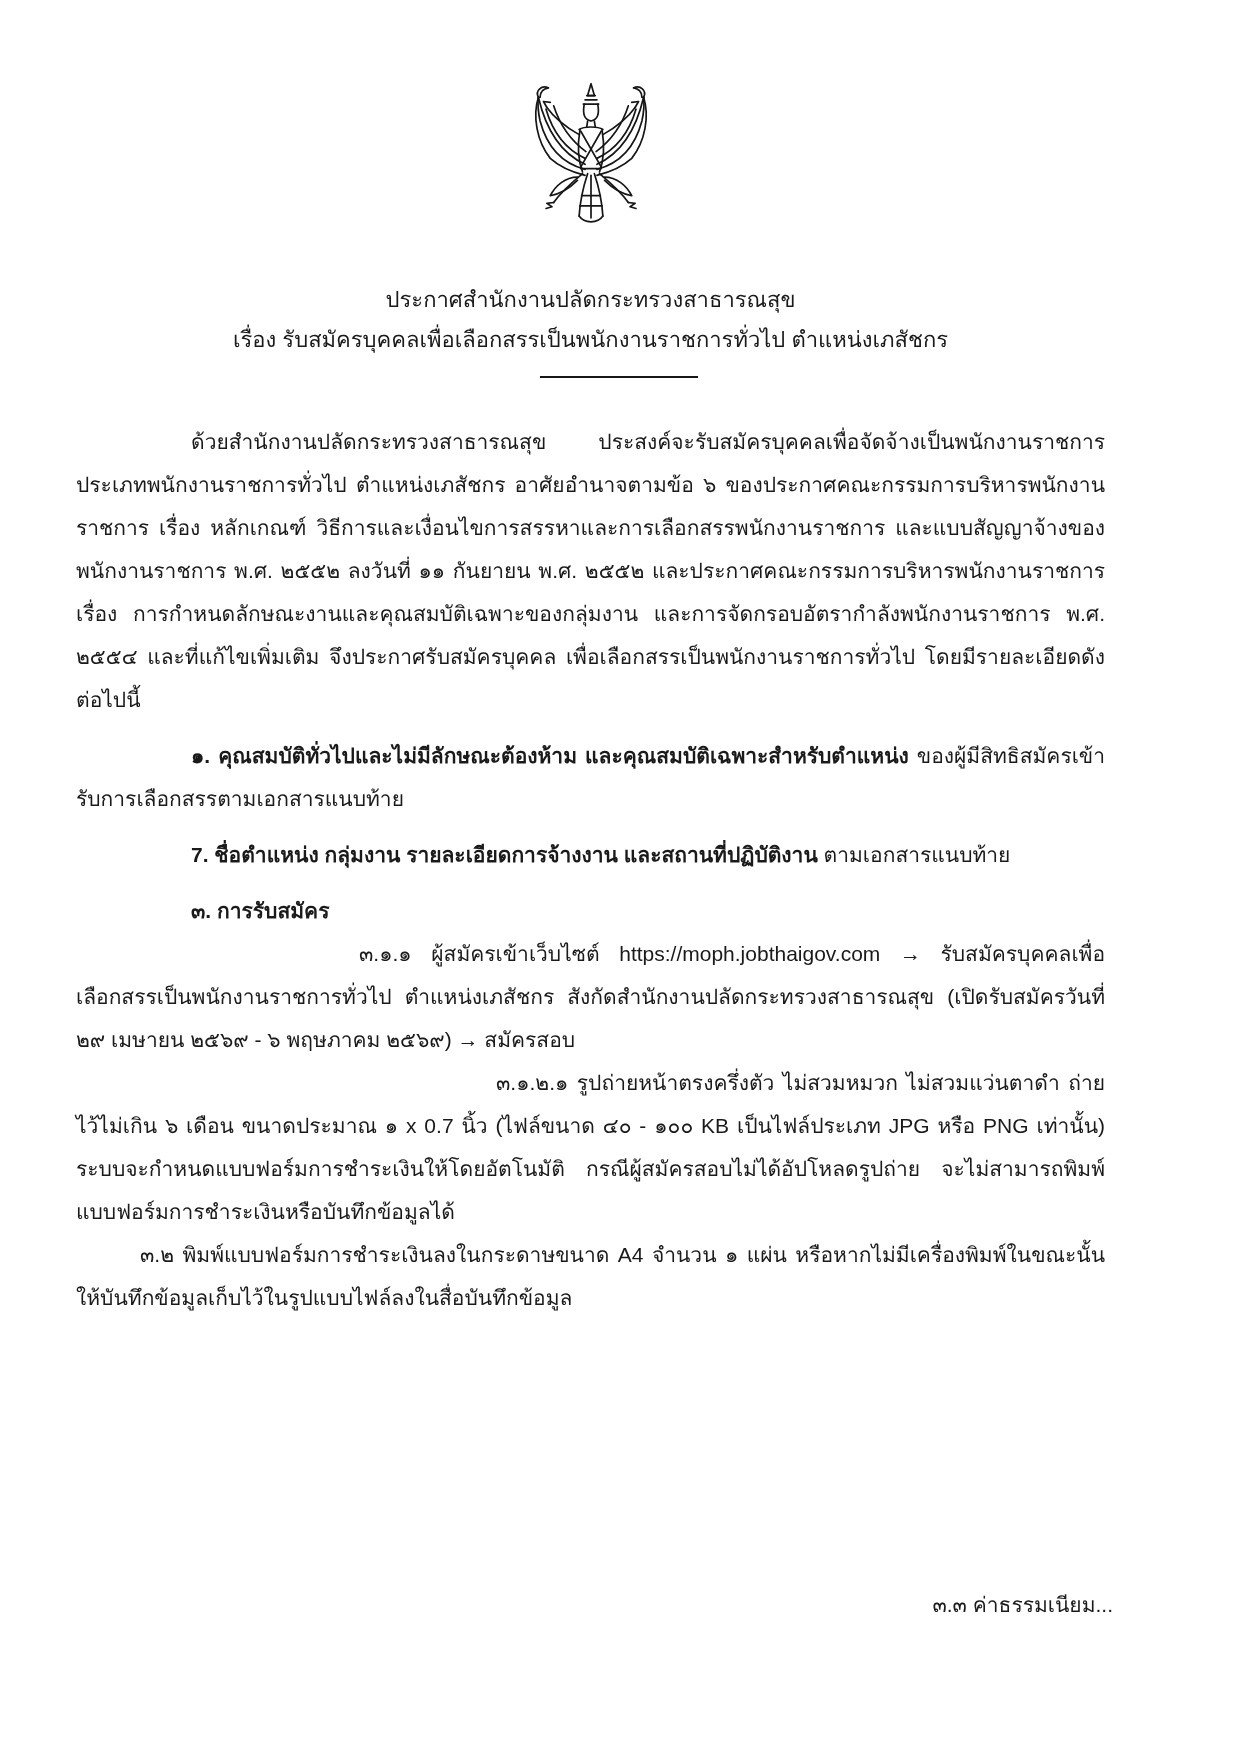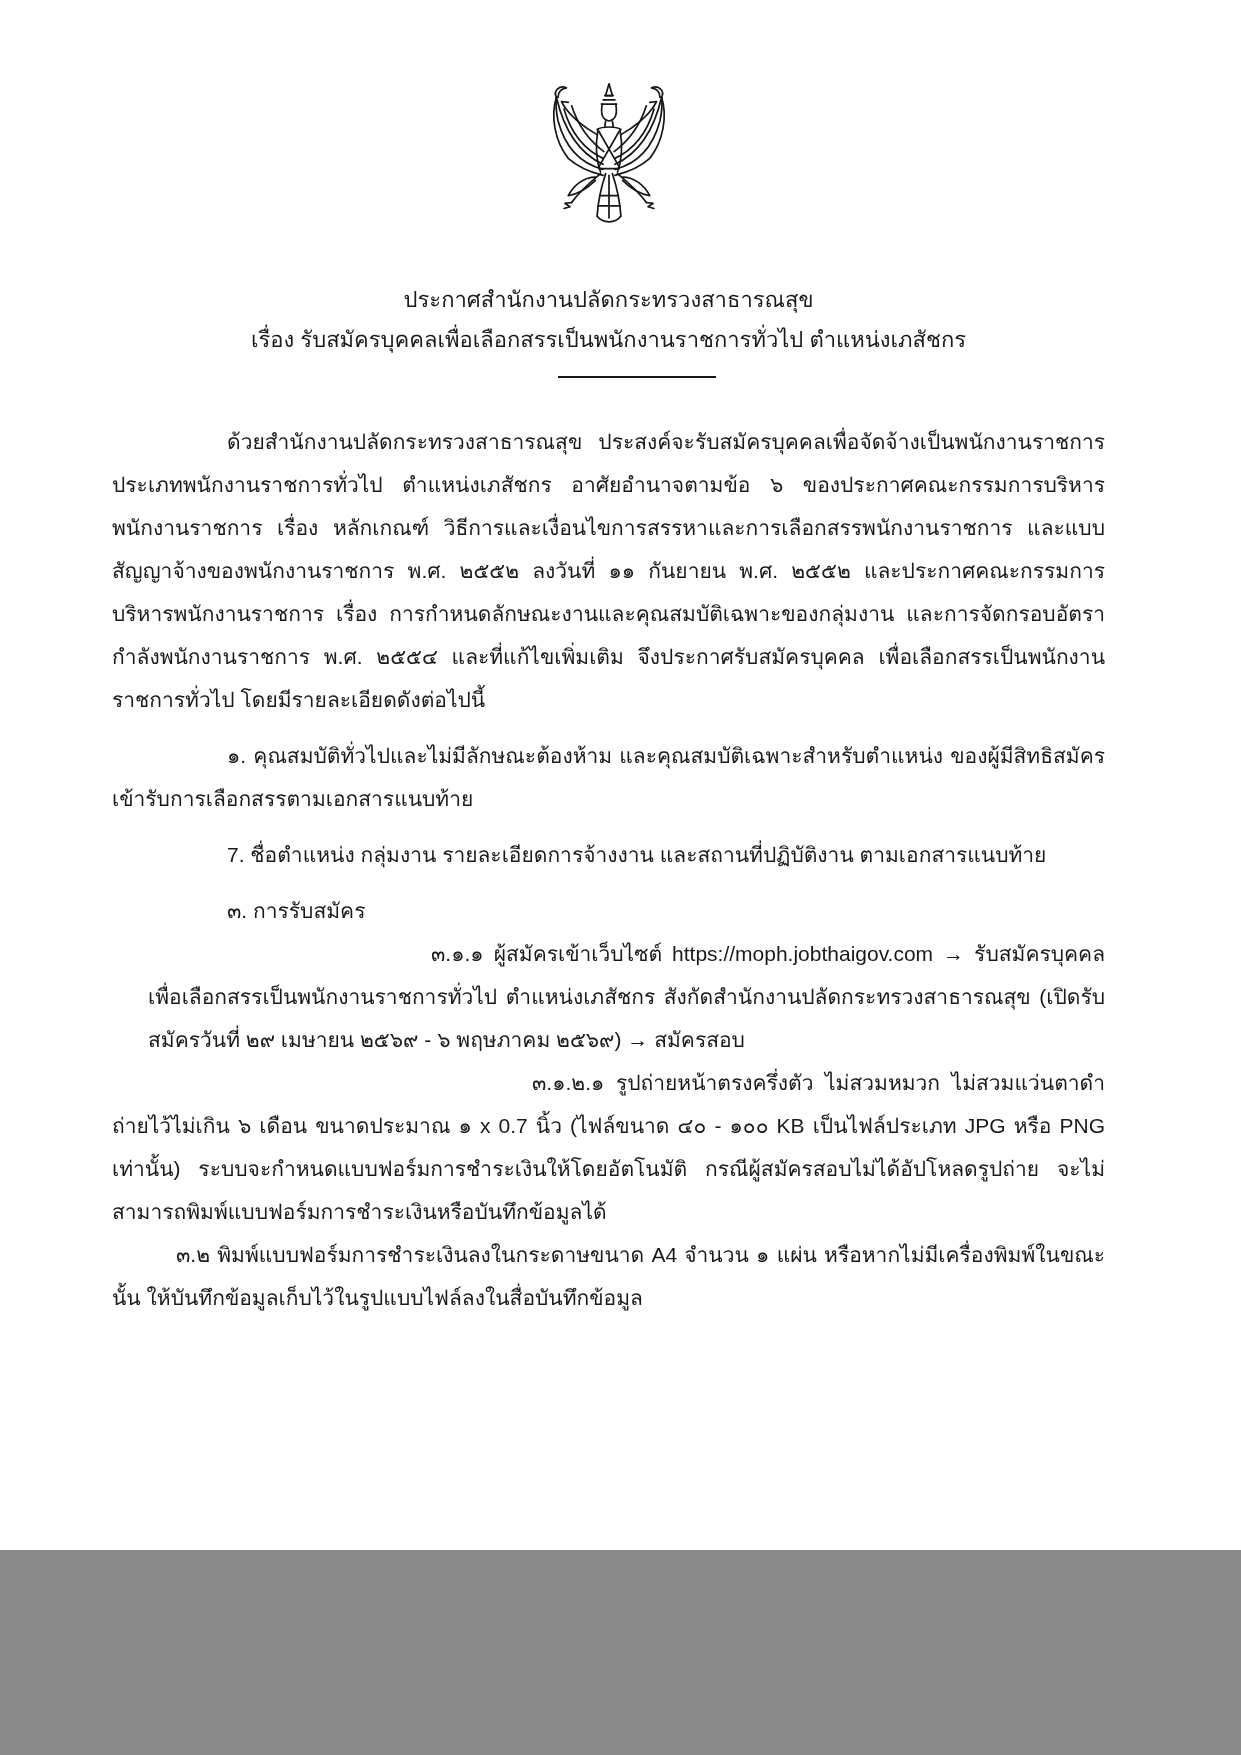--- a/index.html
+++ b/index.html
@@ -1,52 +1,52 @@
 <!DOCTYPE html>
 <html lang="th"><head>
 <meta charset="utf-8">
 <style>
   html,body{margin:0;padding:0;background:#888;}
   .page{
     position:relative;
     width:1241px;
-    height:1550px;
+    height:1755px;
     margin:0 auto;
     background:#ffffff;
     color:#1a1a1a;
     font-family:"Liberation Sans", sans-serif;
     font-size:21px;
     line-height:43px;
     overflow:hidden;
     box-sizing:border-box;
-    padding:0 136px 0 112px;
+    padding:0 136px 0 76px;
   }
   .emblem{
     width:170px;
     height:160px;
     margin:82px auto 0;
   }
   .emblem svg{display:block;width:170px;height:157px;}
   .titles{margin-top:38px;text-align:center;}
   .title-line{height:40px;line-height:40px;font-size:22px;}
   .divider{
     width:158px;
     border-top:2px solid #161616;
     margin:16px auto 0;
     transform:translateX(28px);
     height:0;
   }
   .content{margin-top:42px;}
   .para{text-align:justify;}
-  .para .b{font-weight:normal;}
+  .para .b{font-weight:bold;}
   .para .arrow{font-weight:bold;}
   .gap{margin-top:13px;}
   .ind-1{text-indent:115px;}
   .ind-2{text-indent:64px;}
-  .ind-3{text-indent:283px;margin-left:36px;}
+  .ind-3{text-indent:283px;}
   .ind-4{text-indent:420px;}
   .catchword{
     position:absolute;
     top:1583px;
     right:128px;
     height:43px;
     line-height:43px;
   }
 </style>
 </head>

